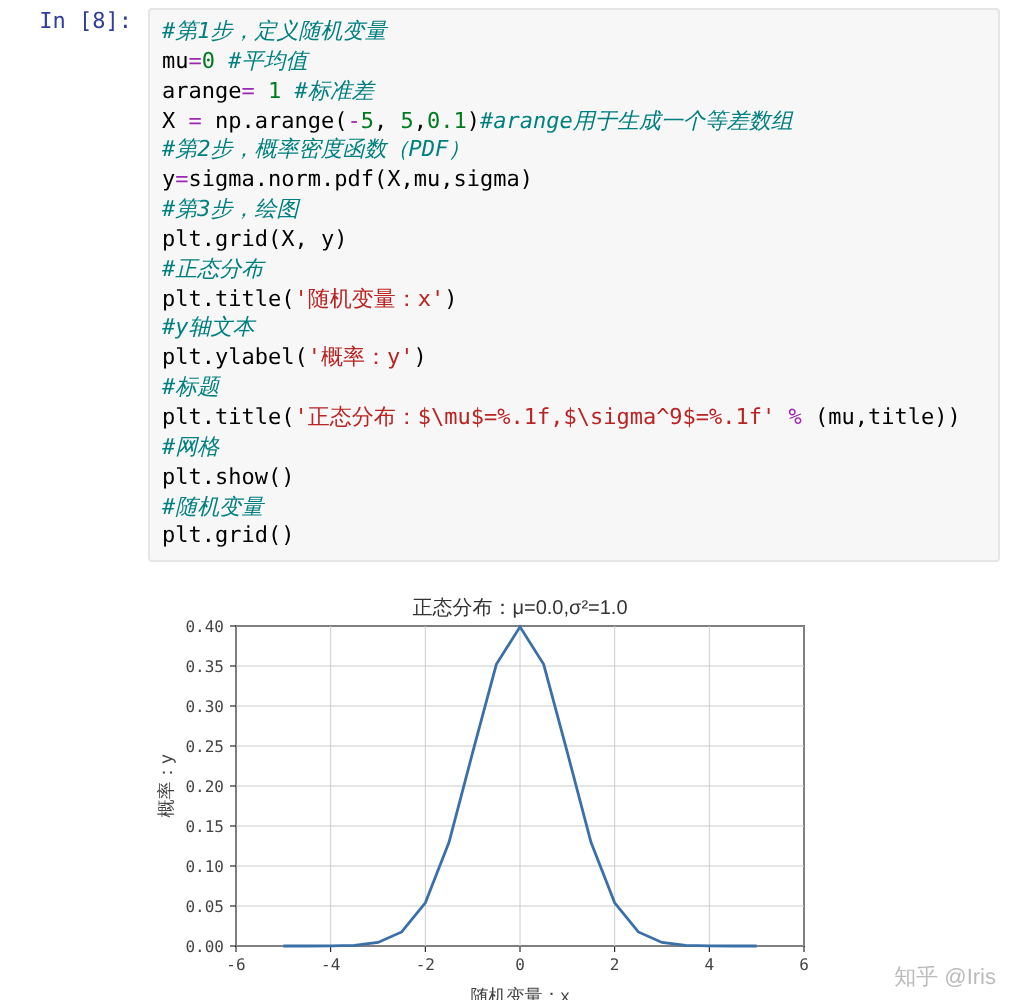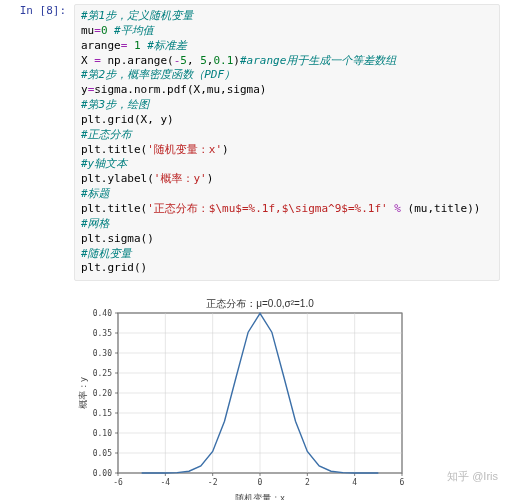--- a/index.html
+++ b/index.html
@@ -10,21 +10,21 @@
   .cm {color:#007F7F;font-style:italic;}    
   .nm {color:#007A20;}                     
   .op {color:#9C27B0;}                     
   .fn {color:#000;}
   .str{color:#b22;}                        
   .output{margin:6px 0 0 72px;}
   svg{display:block;}
   .axis-label{font:9px sans-serif;fill:#444;}
   .curve{fill:none;stroke:#3b6fa8;stroke-width:1.4;}
   .title{font:10px sans-serif;fill:#333;}
-  .wm{position:absolute;right:8px;bottom:16px;font:11px sans-serif;color:#bbb;}
+  .wm{position:absolute;right:8px;bottom:4px;font:11px sans-serif;color:#bbb;}
 </style>
 </head>
 <body>
 <div class="page">
 
 <div class="cell">
   <div class="prompt">In [8]:</div>
   <div class="code"><span class="cm">#第1步，定义随机变量</span>
 <span class="fn">mu</span><span class="op">=</span><span class="nm">0</span><span class="cm"> #平均值</span>
 <span class="fn">arange</span><span class="op">= </span><span class="nm">1</span><span class="cm"> #标准差</span>
@@ -33,21 +33,21 @@
 <span class="fn">y</span><span class="op">=</span><span class="fn">sigma.norm.pdf(X,mu,sigma)</span>
 <span class="cm">#第3步，绘图</span>
 <span class="fn">plt.grid(X, y)</span>
 <span class="cm">#正态分布</span>
 <span class="fn">plt.title(</span><span class="str">'随机变量：x'</span><span class="fn">)</span>
 <span class="cm">#y轴文本</span>
 <span class="fn">plt.ylabel(</span><span class="str">'概率：y'</span><span class="fn">)</span>
 <span class="cm">#标题</span>
 <span class="fn">plt.title(</span><span class="str">'正态分布：$\mu$=%.1f,$\sigma^9$=%.1f'</span><span class="op"> % </span><span class="fn">(mu,title))</span>
 <span class="cm">#网格</span>
-<span class="fn">plt.sigma()</span>
+<span class="fn">plt.show()</span>
 <span class="cm">#随机变量</span>
 <span class="fn">plt.grid()</span></div>
 </div>
 
 <div class="output">
   <svg id="chart" width="340" height="210">
         <rect x="46" y="18" width="284" height="160" fill="none" stroke="#000" stroke-width="0.8"></rect>
         <line x1="46" y1="18" x2="46" y2="178" stroke="#ccc" stroke-width="0.5"></line>
         <line x1="46" y1="178" x2="46" y2="181" stroke="#000" stroke-width="0.5"></line>
         <text x="46" y="190" text-anchor="middle" font-size="8" fill="#444">-6</text>

